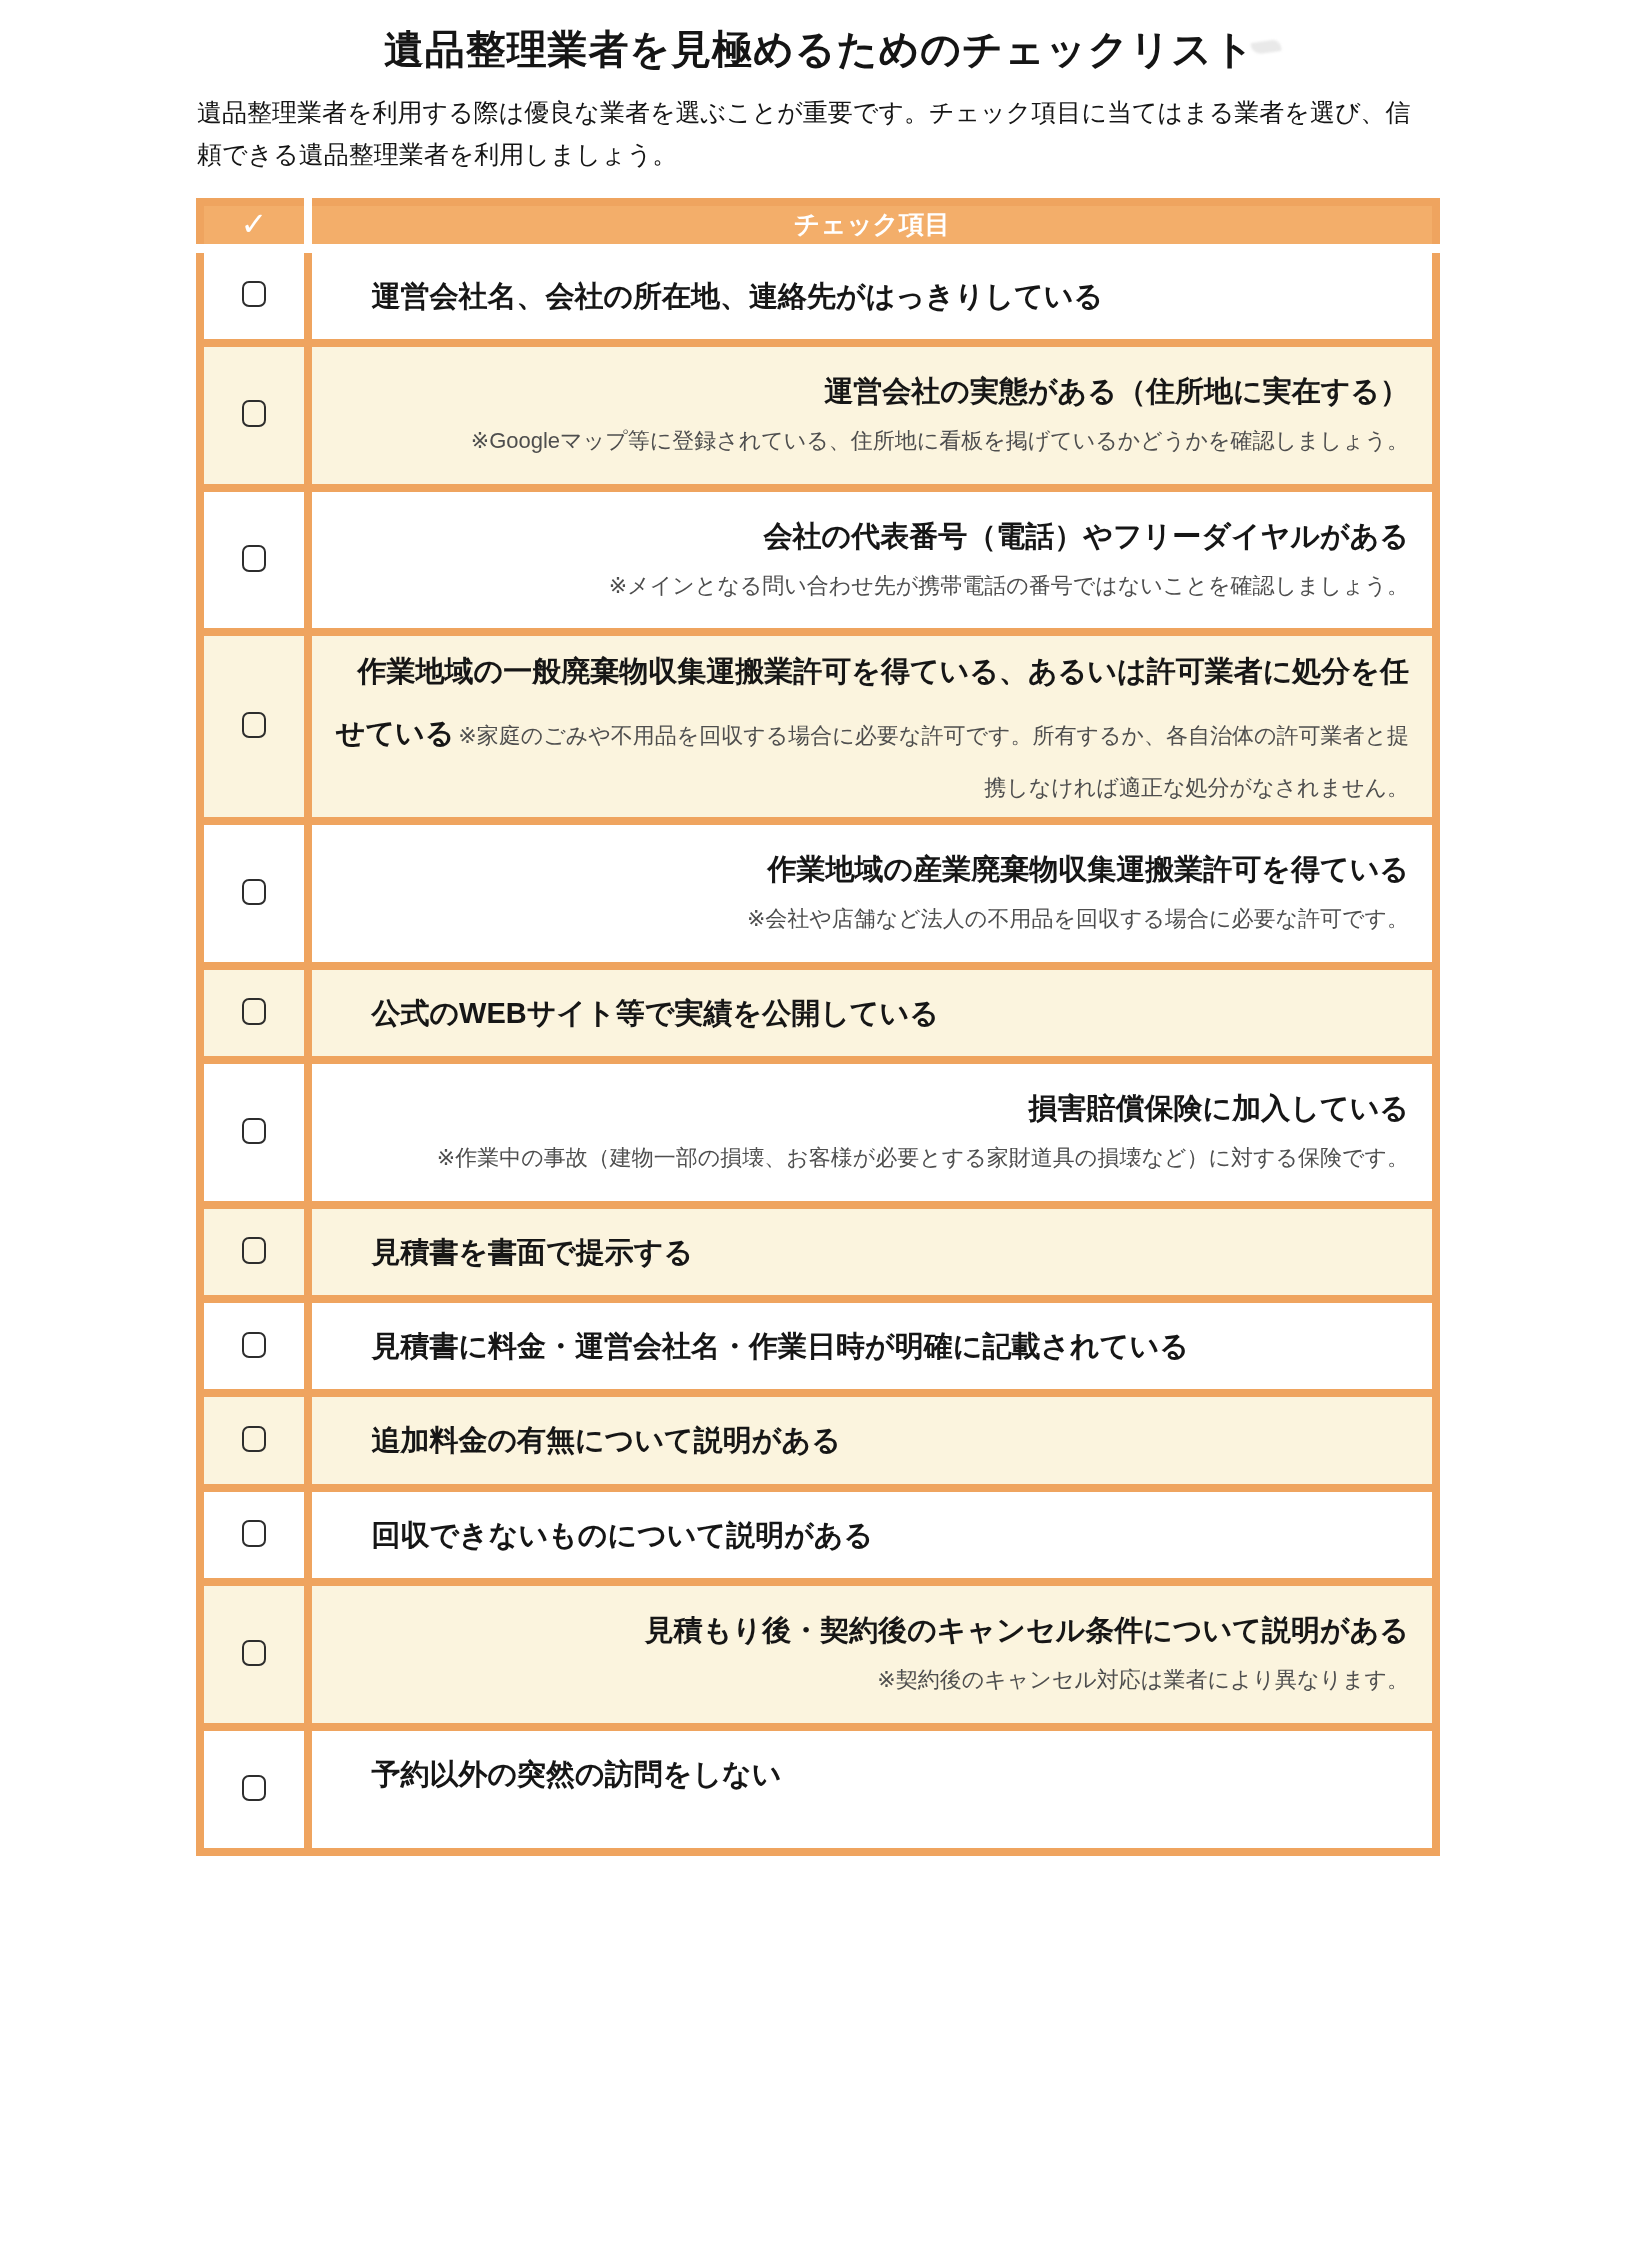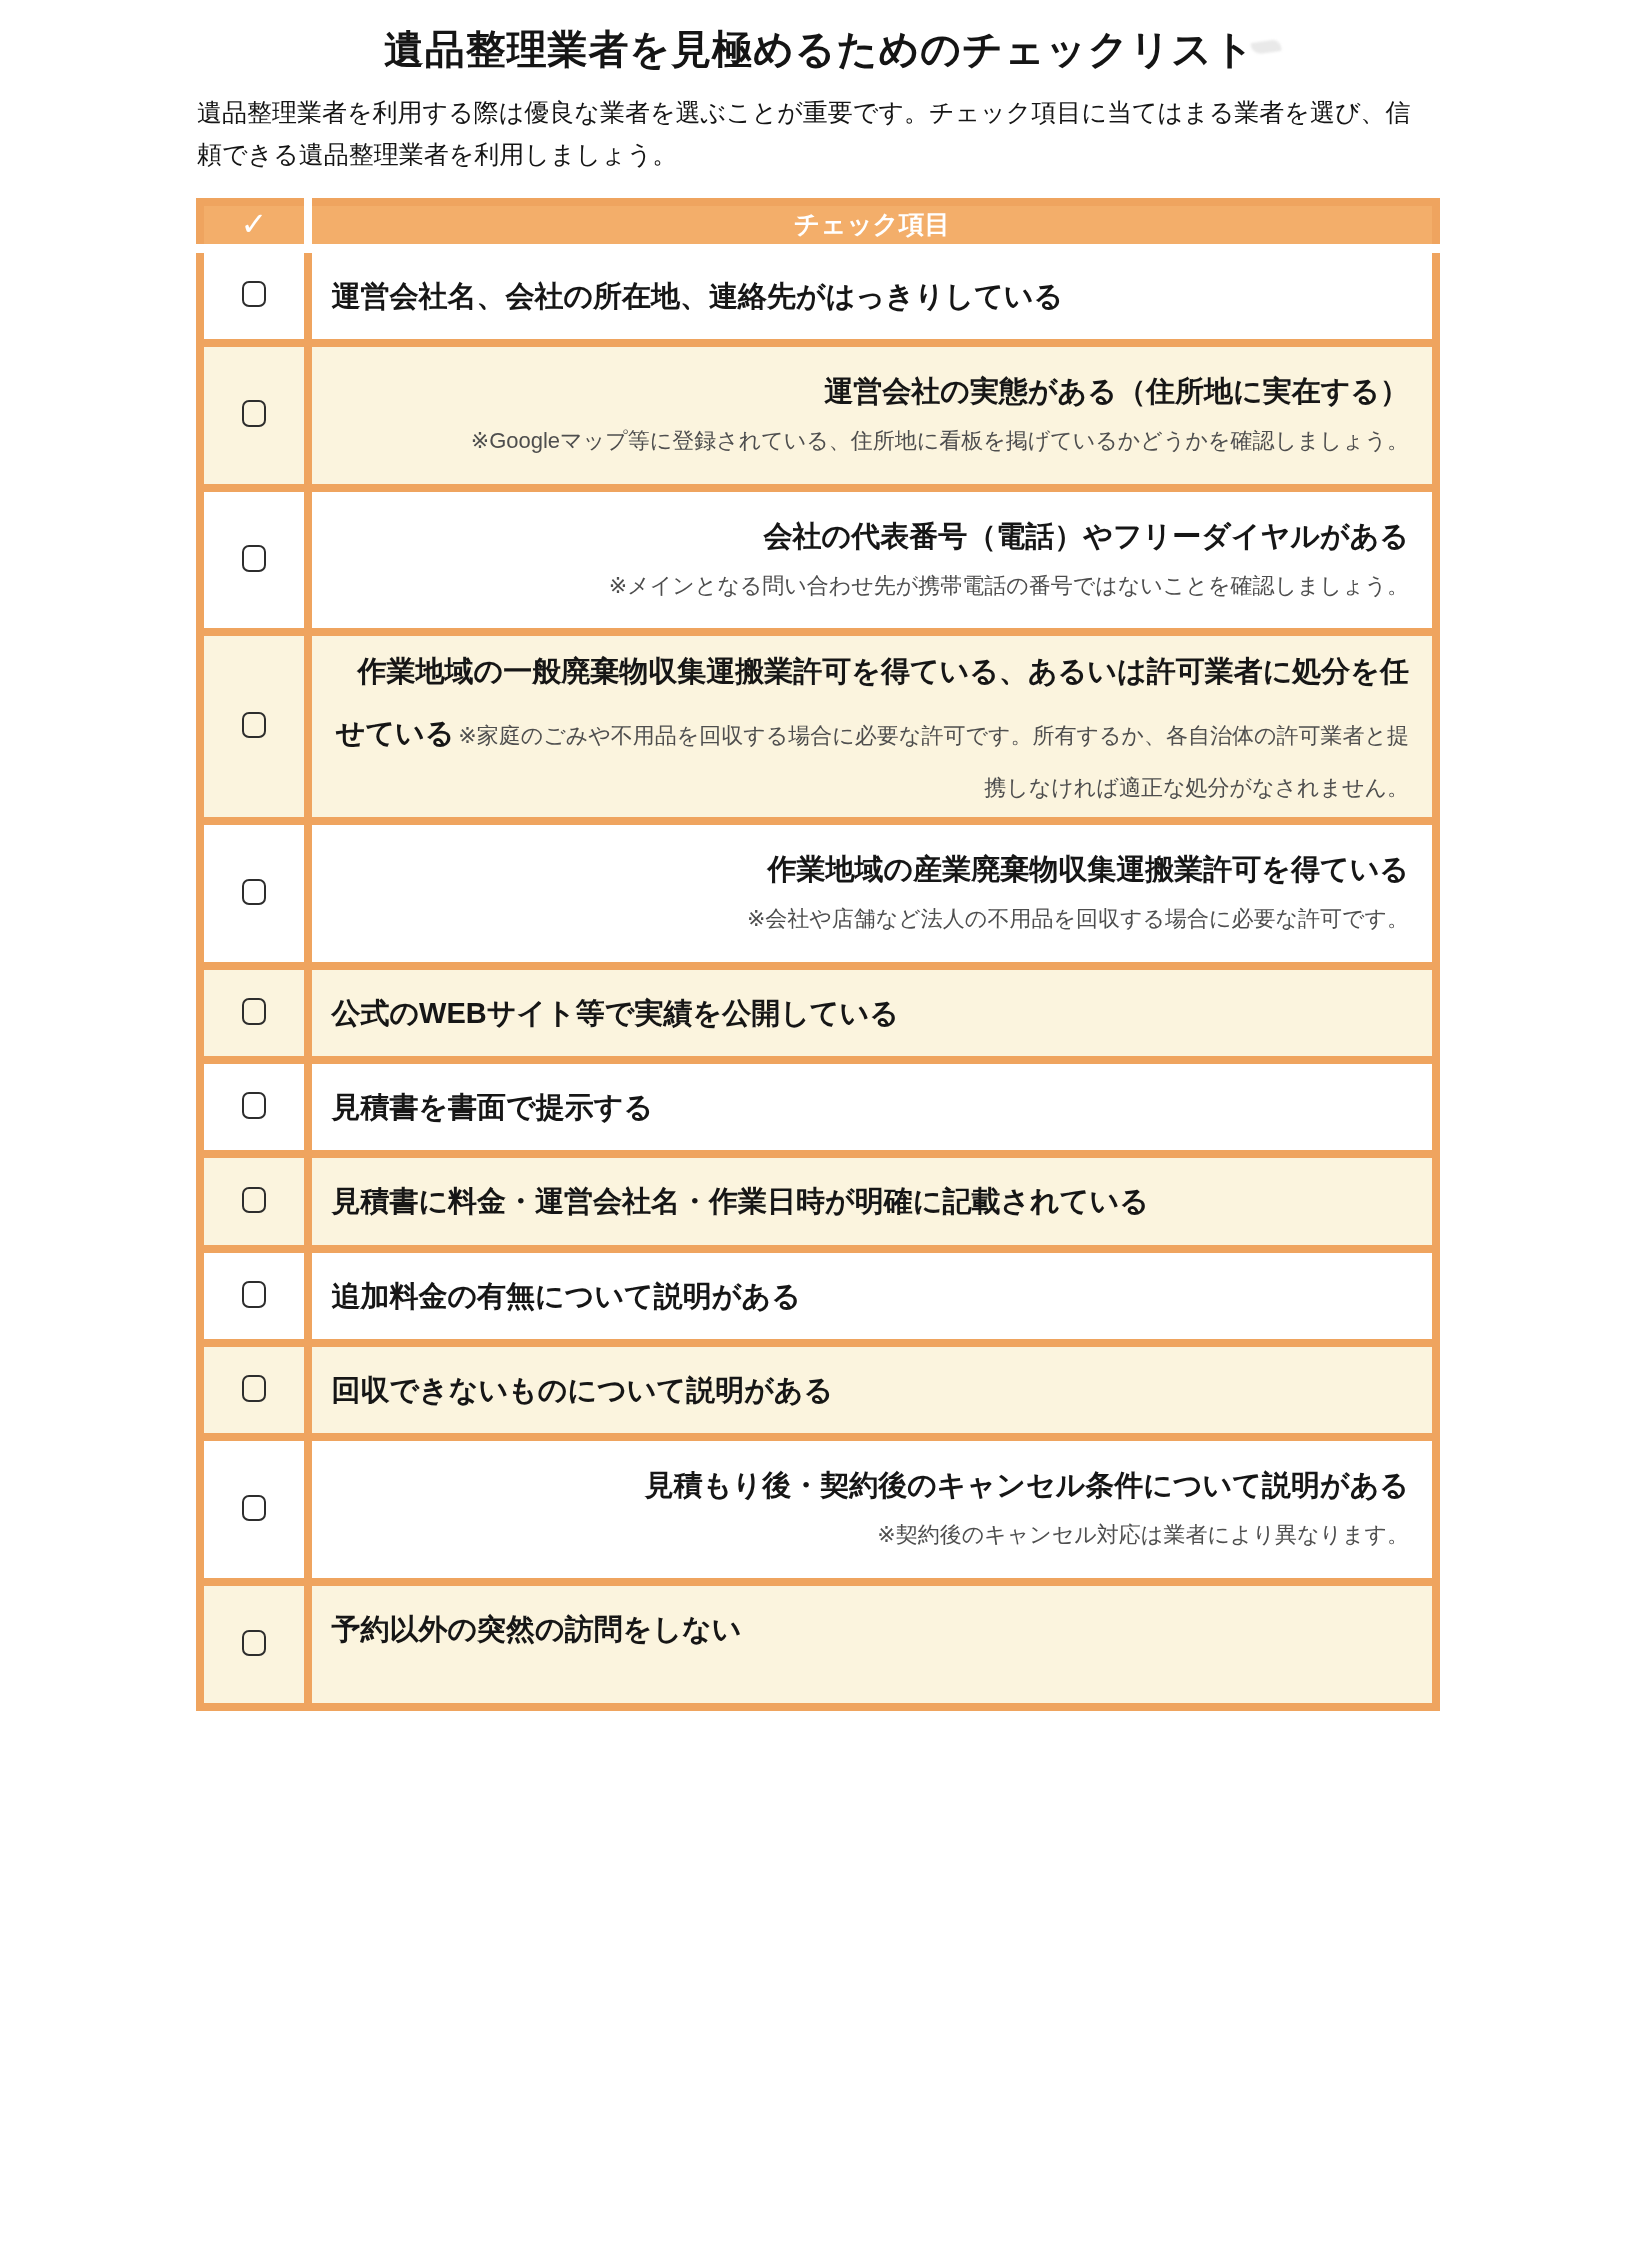--- a/index.html
+++ b/index.html
@@ -92,20 +92,21 @@
   }
   td.item-cell{
     vertical-align:middle;
     padding:24px 23px 24px 19.4px;
   }
   .item-title{
     font-size:29px;
     font-weight:700;
     color:var(--title-ink);
     line-height:1.32;
+    margin-left:40px;
   }
   .item-note{
     display:block;
     margin-top:14px;
     font-size:22px;
     font-weight:400;
     color:var(--note-ink);
     line-height:1.5;
   }
   tr.has-note td.item-cell{padding-top:25px;padding-bottom:26.5px;text-align:right;}
@@ -191,20 +192,29 @@
   <tr class="table-row">
     <td class="check-cell">
       <span class="checkbox" role="checkbox" aria-checked="false"></span>
     </td>
     <td class="item-cell">
       <span class="item-title">公式のWEBサイト等で実績を公開している</span>
       
     </td>
   </tr>
 
+  <tr class="table-row has-note">
+    <td class="check-cell">
+      <span class="checkbox" role="checkbox" aria-checked="false"></span>
+    </td>
+    <td class="item-cell">
+      <span class="item-title">損害賠償保険に加入している</span>
+      <span class="item-note">※作業中の事故（建物一部の損壊、お客様が必要とする家財道具の損壊など）に対する保険です。</span>
+    </td>
+  </tr>
 
   <tr class="table-row">
     <td class="check-cell">
       <span class="checkbox" role="checkbox" aria-checked="false"></span>
     </td>
     <td class="item-cell">
       <span class="item-title">見積書を書面で提示する</span>
       
     </td>
   </tr>

